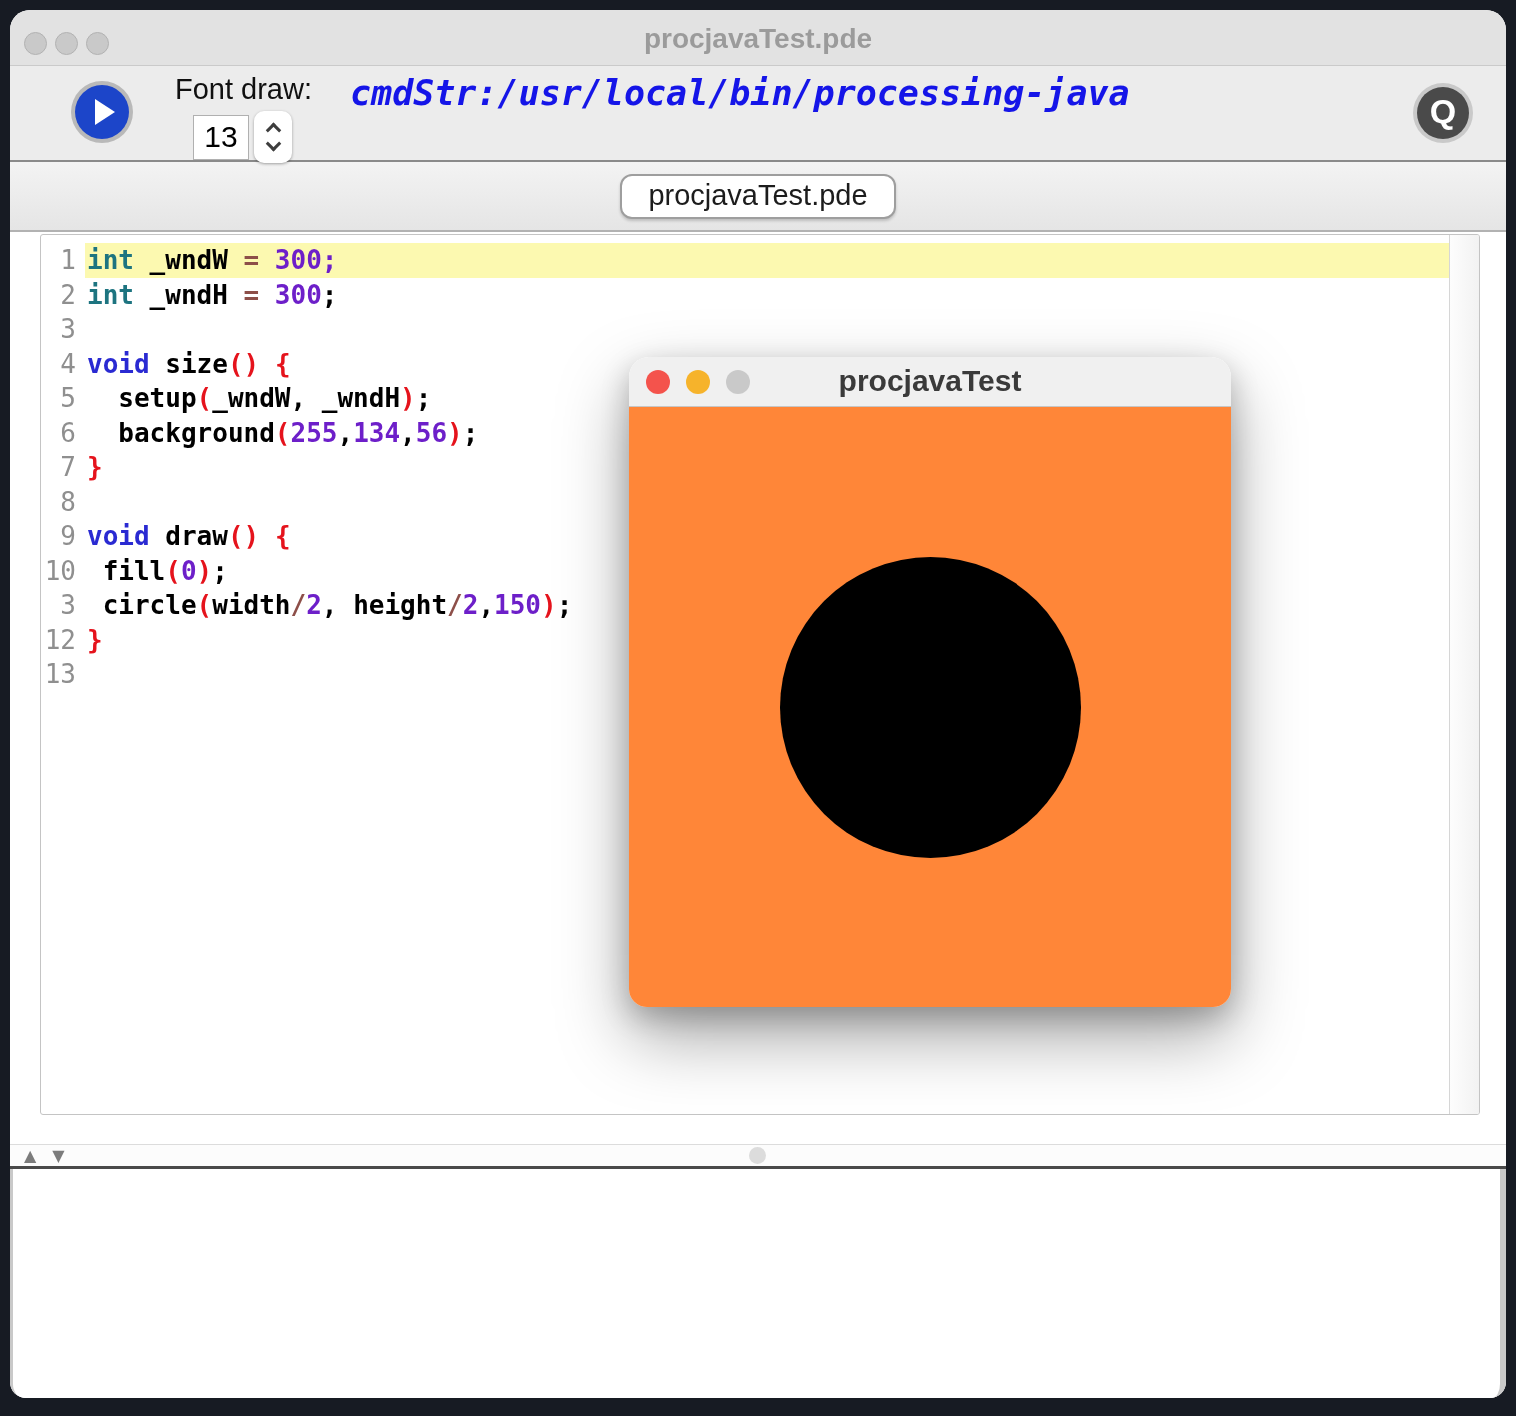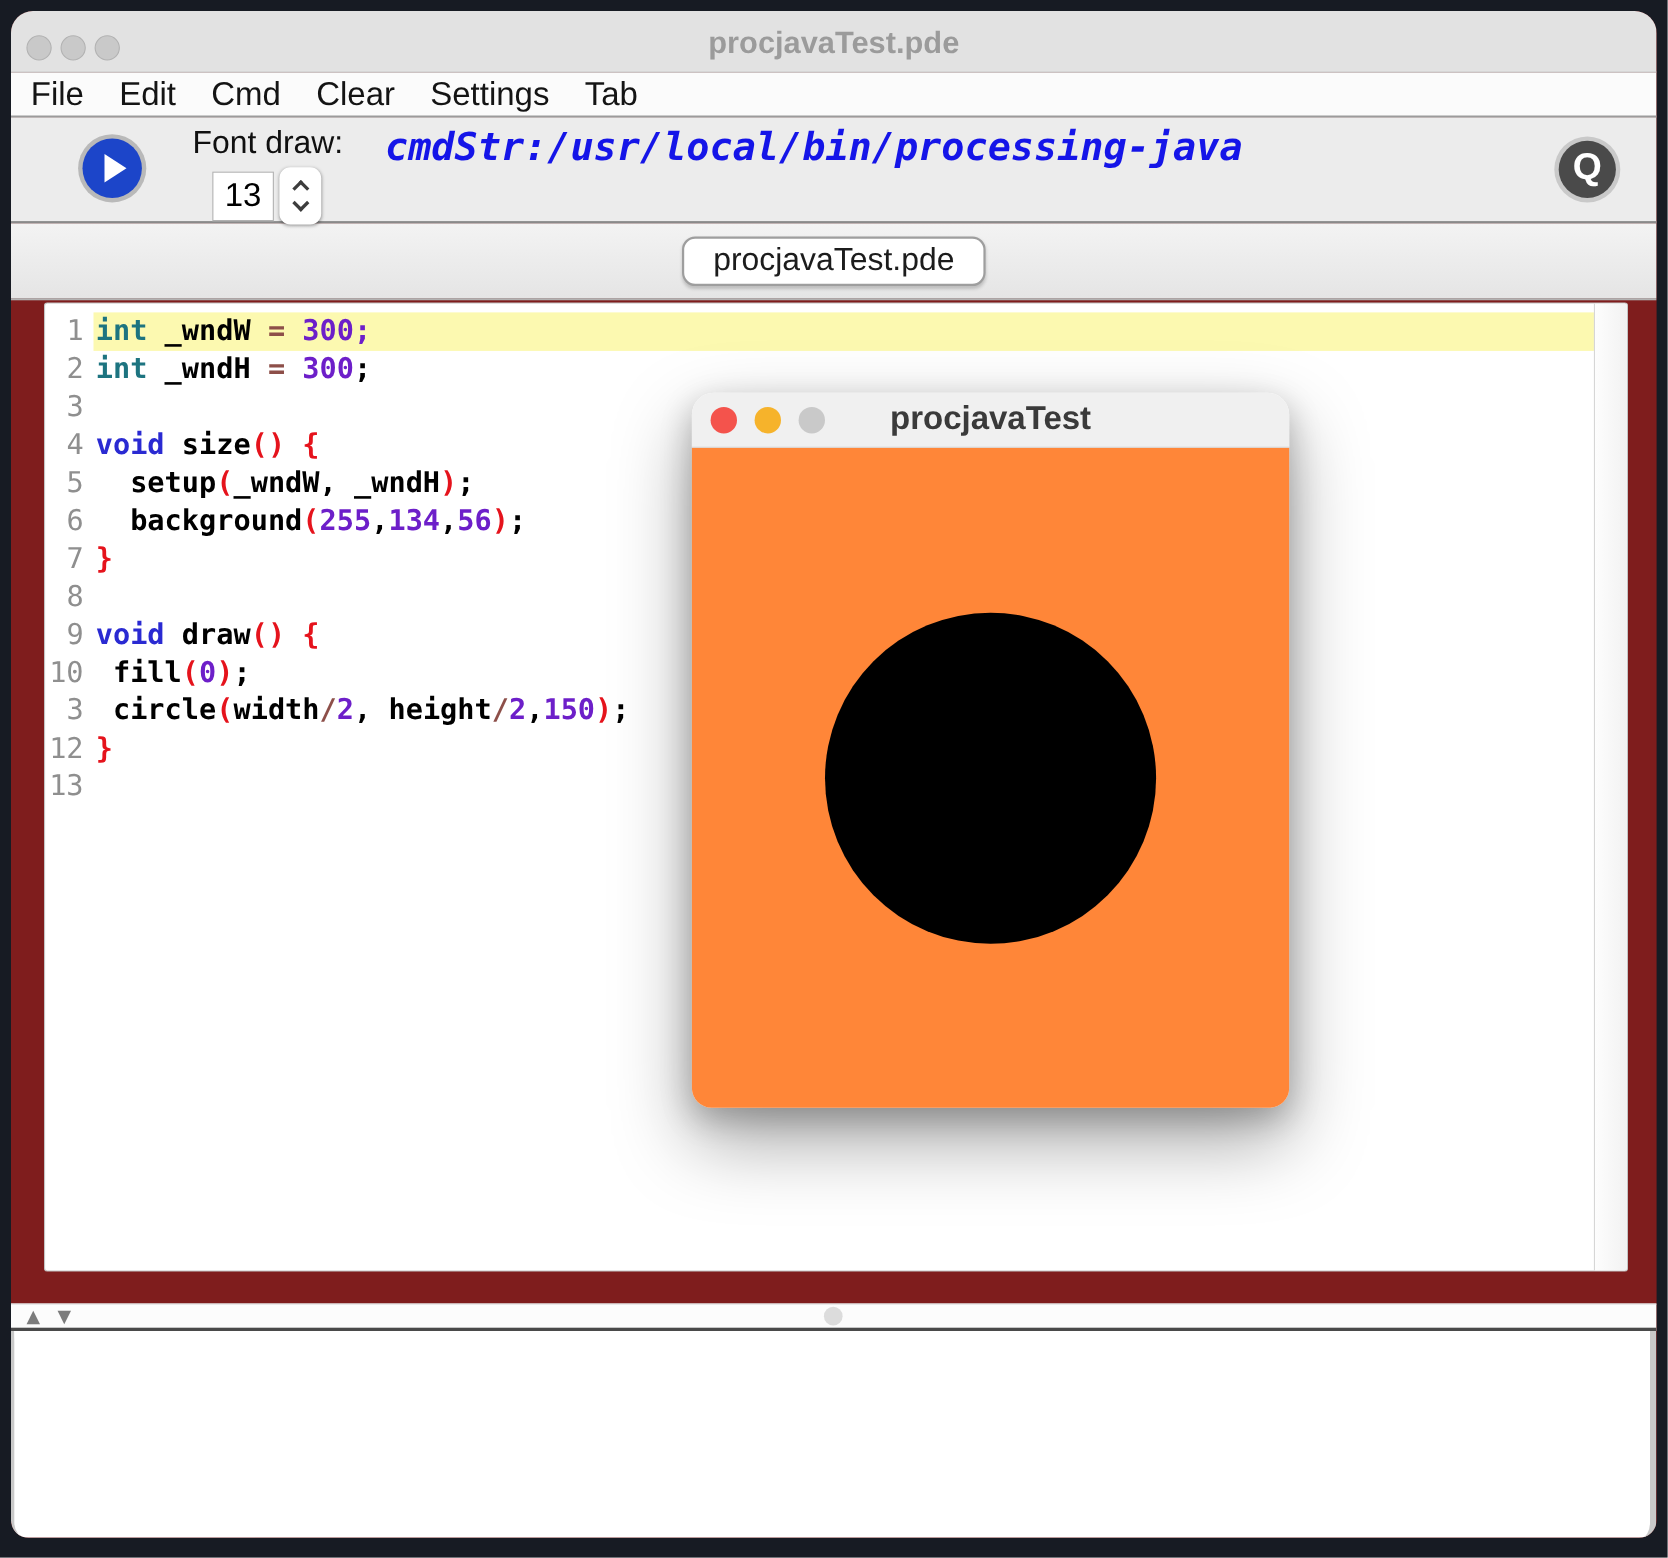--- a/index.html
+++ b/index.html
@@ -1,20 +1,20 @@
 <!DOCTYPE html>
 <html><head>
 <meta charset="utf-8">
 <style>
   * { margin:0; padding:0; box-sizing:border-box; }
   html,body { width:1516px; height:1416px; }
   body { background:#171b23; position:relative; font-family:"Liberation Sans",sans-serif; }
 
   .window { position:absolute; left:10px; top:10px; width:1496px; height:1388px;
-            border-radius:20px 20px 16px 16px; overflow:hidden; background:#7f1d1d;
+            border-radius:20px 20px 16px 16px; overflow:hidden; background:#ffffff;
             display:flex; flex-direction:column; }
 
   
   .titlebar { flex:none; height:56px; background:#e2e2e2; border-bottom:1px solid #cacaca; position:relative; }
   .tl-group { position:absolute; left:14px; top:22px; display:flex; gap:8px; }
   .tl { width:23px; height:23px; border-radius:50%; background:#c9c9c9; border:1px solid #b2b2b2; }
   .titlebar-title { position:absolute; left:0; right:0; top:13px; text-align:center;
                     font-weight:bold; font-size:28px; color:#9b9b9b; }
 
   
@@ -63,21 +63,21 @@
                   position:relative; overflow:hidden; padding-top:8px; }
   .code-line { display:flex; height:34.5px; margin-right:30px;
                font-family:"DejaVu Sans Mono",monospace; font-weight:700; font-size:26px; }
   .ln { flex:none; width:44px; text-align:right; padding-right:9px; font-weight:400;
         display:flex; align-items:center; justify-content:flex-end; }
   .code { flex:1; white-space:pre; display:flex; align-items:center; padding-left:2px; }
   .scroll-track { position:absolute; top:0; right:0; bottom:0; width:30px;
                   border-left:1px solid #d6d6d6; background:linear-gradient(to right,#fdfdfd,#f2f2f2); }
 
   
-  .sketch-window { position:absolute; left:619px; top:347px; width:543px; z-index:6;
+  .sketch-window { position:absolute; left:619px; top:347px; width:602px; z-index:6;
                    border-radius:20px 20px 18px 18px;
                    box-shadow:0 30px 70px rgba(0,0,0,0.35), 0 10px 28px rgba(0,0,0,0.22); }
   .sketch-titlebar { height:50px; background:#f0f0f0; border-bottom:1px solid #c6c6c6;
                      border-radius:20px 20px 0 0; position:relative; }
   .sketch-lights { position:absolute; left:17px; top:13px; display:flex; gap:16px; }
   .sl { width:24px; height:24px; border-radius:50%; }
   .sl.red { background:#f4534c; } .sl.yellow { background:#f6b32b; } .sl.gray { background:#c9c9c9; }
   .sketch-title { line-height:48px; text-align:center; font-weight:bold; font-size:30px; color:#3a3a3a; }
   .sketch-canvas { height:600px; border-radius:0 0 18px 18px;
                    display:flex; align-items:center; justify-content:center; }
@@ -101,28 +101,20 @@
 
   <div class="titlebar">
     <div class="tl-group">
       <div class="tl"></div>
       <div class="tl"></div>
       <div class="tl"></div>
     </div>
     <div class="titlebar-title">procjavaTest.pde</div>
   </div>
 
-  <div class="menubar" id="menubar">
-      <div class="menu-item">File</div>
-      <div class="menu-item">Edit</div>
-      <div class="menu-item">Cmd</div>
-      <div class="menu-item">Clear</div>
-      <div class="menu-item">Settings</div>
-      <div class="menu-item">Tab</div>
-    </div>
 
   <div class="toolbar">
     <div class="run-button">
       <div class="run-inner" style="background: rgb(28, 69, 201);">
         <div class="run-tri"></div>
       </div>
     </div>
     <div class="fontsize">
       <div class="fontsize-label">Font draw:</div>
       <div class="fontsize-row">

